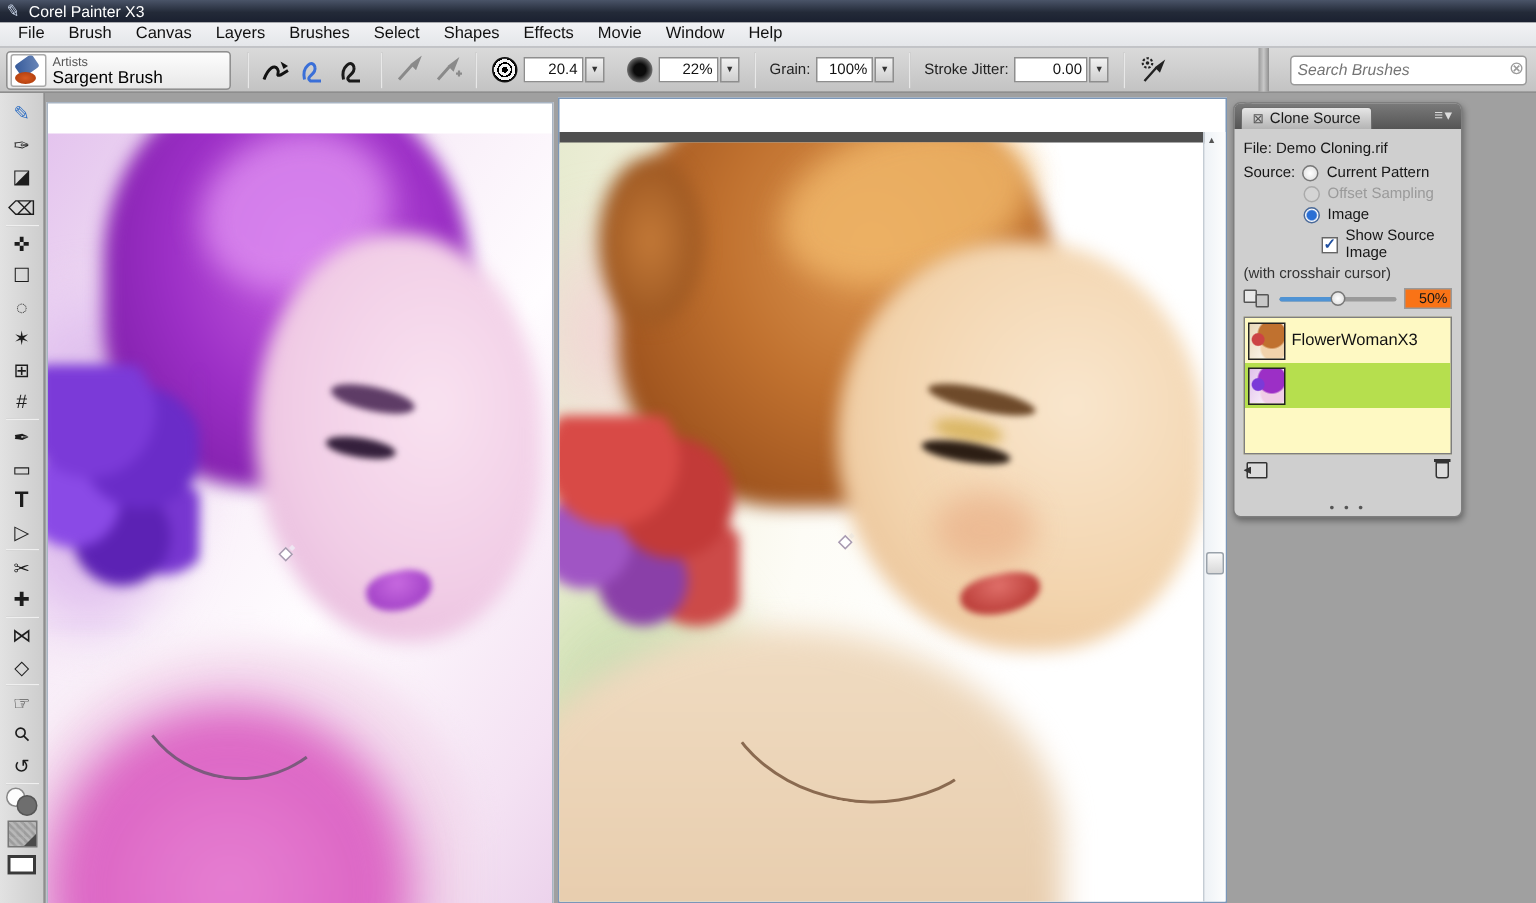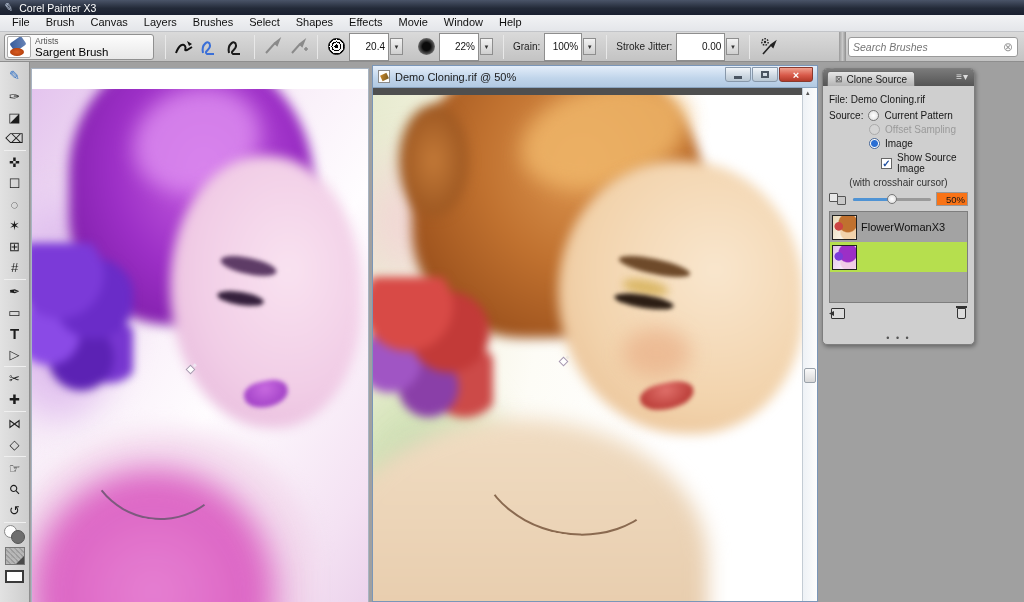--- a/index.html
+++ b/index.html
@@ -30,31 +30,31 @@
   .brush-chip { width:24px; height:22px; margin:0 4px 0 2px; background:#fff; border:1px solid #aaa;
     border-radius:2px; position:relative; overflow:hidden; }
   .brush-chip::before { content:""; position:absolute; left:3px; top:2px; width:14px; height:10px;
     background:linear-gradient(120deg,#355a9a,#6a86b8); transform:rotate(-35deg); border-radius:2px; }
   .brush-chip::after { content:""; position:absolute; left:2px; bottom:1px; width:14px; height:8px;
     background:radial-gradient(#d85a20,#a83808); border-radius:50%; }
   .brush-cat { font-size:8.5px; color:#555; line-height:9px; }
   .brush-name { font-size:11.5px; color:#000; line-height:12px; }
   .pb-sep { width:1px; height:24px; background:#9a9a9a; border-right:1px solid #e8e8e8; margin:0 5px; }
   .pb-icon { width:26px; height:24px; display:flex; align-items:center; justify-content:center; }
-  .valbox { height:28px; background:#fff; border:1px solid #8e8e8e; font-size:10px;
+  .valbox { height:17px; background:#fff; border:1px solid #8e8e8e; font-size:10px;
     display:flex; align-items:center; justify-content:flex-end; padding:0 3px; }
   .dropbtn { width:13px; height:17px; margin-left:1px; background:linear-gradient(#f2f2f2,#cfcfcf);
     border:1px solid #8e8e8e; font-size:6px; color:#333; display:flex; align-items:center; justify-content:center; }
   .pb-label { font-size:10px; color:#222; margin:0 4px; }
   .size-icon { width:17px; height:17px; border-radius:50%; border:1px solid #111;
     background:radial-gradient(circle,#000 0 2px,#f4f4f4 2px 4px,#000 4px 5px,#f4f4f4 5px 7px,#000 7px 8px,#f4f4f4 8px); }
   .opacity-icon { width:17px; height:17px; border-radius:50%;
     background:radial-gradient(circle,#0b0b0b 0 4px,#4a4a4a 7px,#9a9a9a 10px,#c6c6c6 11px); }
-  .search-wrap { position:absolute; right:6px; top:5px; width:170px; height:20px; background:#fff;
-    border:1px solid #9a9a9a; border-radius:3px; display:flex; align-items:center; }
+  .search-wrap { position:absolute; right:6px; top:5px; width:158px; height:20px; background:#fff;
+    border:1px solid #9a9a9a; border-radius:3px; display:flex; }
   .search-wrap input { flex:1; border:none; outline:none; font-style:italic; color:#b0b0b0;
     font-size:10.5px; padding:0 4px; font-family:"Liberation Sans",sans-serif; background:transparent; }
   .search-clear { color:#9a9a9a; font-size:12px; margin-right:4px; }
   .pb-divider { position:absolute; right:178px; top:0; width:7px; height:29px;
     background:linear-gradient(90deg,#9a9a9a,#c8c8c8 50%,#8e8e8e); }
 
   
   .workspace { position:absolute; left:0; top:62px; width:1024px; height:540px; background:#a0a0a0; }
 
   
@@ -205,33 +205,33 @@
   .panel-menu { position:absolute; right:5px; top:2px; color:#ddd; font-size:10px; letter-spacing:1px; }
   .panel-body { padding:5px 6px 0 6px; font-size:10px; color:#161616; }
   .row { display:flex; align-items:center; margin-bottom:3px; }
   .radio { width:11px; height:11px; border-radius:50%; border:1px solid #777;
     background:radial-gradient(#fff,#dcdcdc); margin-right:5px; flex:none; }
   .radio.sel { background:radial-gradient(circle at 50% 50%,#2a6fd4 0 3px,#fff 4px,#c8c8c8); border-color:#4a6a9a; }
   .radio.dis { background:#d4d4d4; border-color:#aaa; }
   .dis-label { color:#9a9a9a; }
   .checkbox { width:11px; height:11px; border:1px solid #666; background:#fff; margin-right:5px;
     font-size:10px; line-height:10px; color:#1f4fa0; text-align:center; font-weight:bold; flex:none; }
-  .note { text-align:center; color:#333; margin:1px 0 4px 0; }
+  .note { text-align:left; color:#333; margin:1px 0 4px 0; }
   .slider-row { display:flex; align-items:center; margin-bottom:5px; }
   .pages-icon { position:relative; width:20px; height:13px; flex:none; margin-right:4px; }
   .pages-icon i { position:absolute; width:9px; height:9px; border:1px solid #555; background:#e8e8e8; border-radius:1px; }
   .pages-icon i.b { left:8px; top:3px; background:#c8c8c8; }
   .slider-track { position:relative; flex:1; height:3px; background:#9a9a9a; border-radius:2px; }
   .slider-fill { position:absolute; left:0; top:0; height:3px; width:50%;
     background:var(--slider-blue,#4f93d4); border-radius:2px; }
   .slider-thumb { position:absolute; left:calc(50% - 5px); top:-4px; width:10px; height:10px;
     border-radius:50%; background:radial-gradient(#fff,#d8d8d8); border:1px solid #777; }
   .slider-val { width:32px; height:14px; background:#f97316; border:1px solid #999; font-size:9.5px;
     display:flex; align-items:center; justify-content:flex-end; padding-right:2px; margin-left:5px; flex:none; }
-  .src-list { height:92px; background:#a3a3a3; border:1px solid #7e7e7e; margin:0 0 4px 0; overflow:hidden; }
+  .src-list { height:92px; background:#fef9c3; border:1px solid #7e7e7e; margin:0 0 4px 0; overflow:hidden; }
   .src-item { height:30px; display:flex; align-items:center; padding:2px; }
   .src-item.selected { background:var(--selection-green,#b6df4e); }
   .thumb { width:25px; height:25px; border:1px solid #222; margin-right:4px; flex:none; }
   .thumb.natural { background:
       radial-gradient(circle at 25% 45%,#cc4444 0 18%,transparent 22%),
       radial-gradient(circle at 65% 30%,#c0712f 0 40%,transparent 46%),
       radial-gradient(circle at 70% 70%,#f2d3ac 0 35%,transparent 42%),
       linear-gradient(120deg,#e8d8b8,#fdf8ee 70%); }
   .thumb.purple { background:
       radial-gradient(circle at 25% 45%,#7b3ad8 0 18%,transparent 22%),
@@ -450,35 +450,20 @@
       <div class="p-face blur6"></div>
       <div class="p-brow blur2"></div>
       <div class="p-lash blur2"></div>
       <div class="p-lips blur2"></div>
       <div class="p-necklace"></div>
       <div class="earring p-earring"></div>
     </div>
   </div>
 
   <div class="docwin doc2">
-    <div class="doc-titlebar">
-      <span class="doc-icon"></span>
-      <span class="doc-title">Demo Cloning.rif @ 50%</span>
-      <span class="win-buttons">
-        <span class="win-btn">
-            <span class="minbar"></span>
-          </span>
-        <span class="win-btn">
-            <span class="rstbox"></span>
-          </span>
-        <span class="win-btn close">
-            <span>×</span>
-          </span>
-      </span>
-    </div>
     <div class="canvas-strip"></div>
     <div class="art art2">
       <div class="n-bgpink blur16"></div>
       <div class="n-bgleft blur16"></div>
       <div class="n-bgmint blur16"></div>
       <div class="n-whiteglow"></div>
       <div class="n-shoulder blur10"></div>
       <div class="n-hair blur6"></div>
       <div class="n-hairlight blur10"></div>
       <div class="n-curl blur6"></div>

